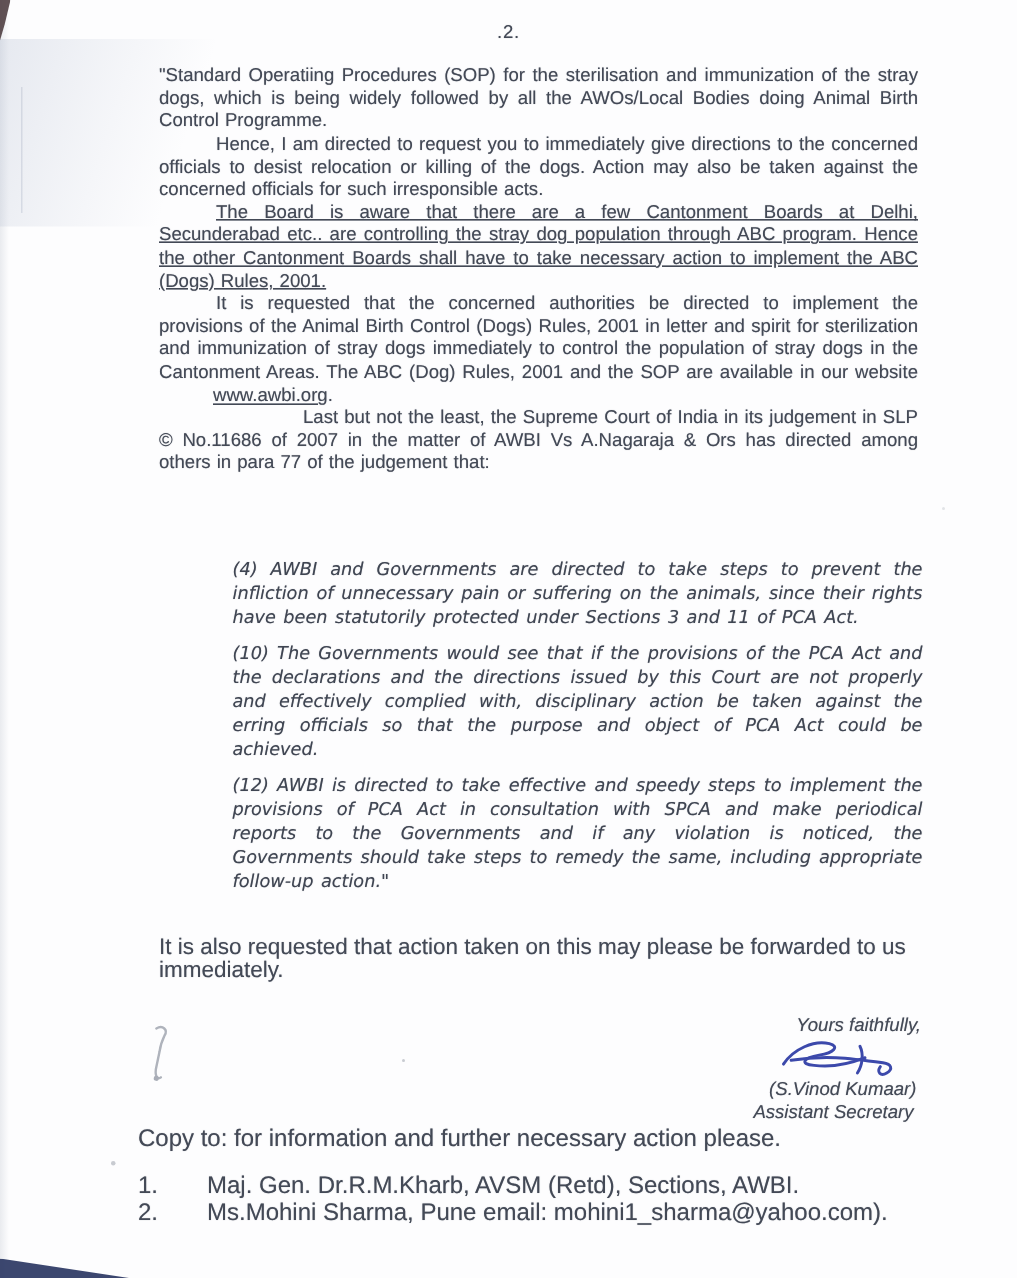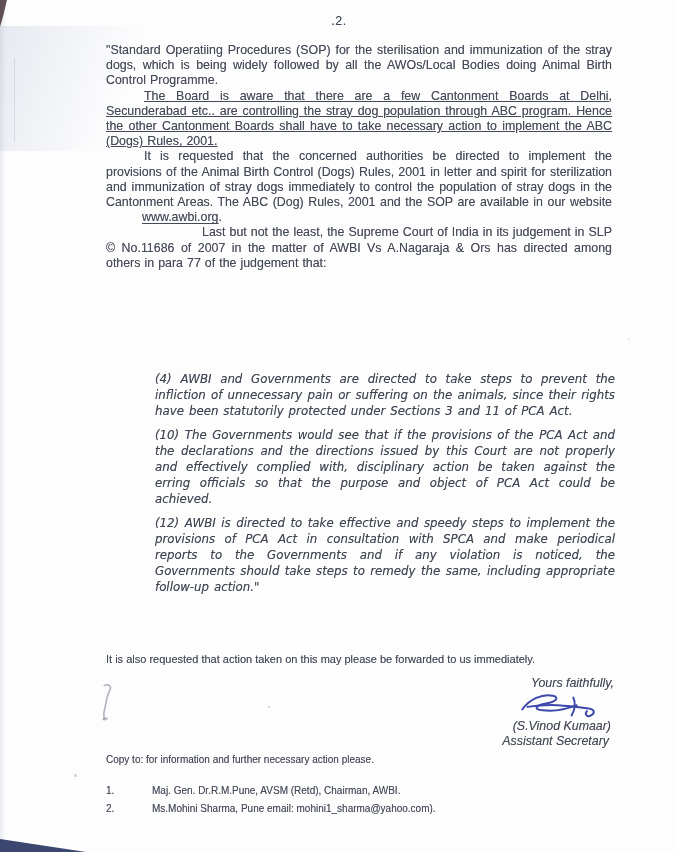--- a/index.html
+++ b/index.html
@@ -41,34 +41,34 @@
 
   
   .quotes{position:absolute;left:155px;top:372px;width:460px;}
   .quotes p{
     margin:0 0 9px 0;font-family:"DejaVu Sans",sans-serif;font-style:italic;
     font-size:11.8px;line-height:15.8px;text-align:justify;color:#3f4552;
     word-spacing:1.2px;text-shadow:0 0 .6px rgba(63,69,82,.5);
   }
   .quotes p:last-child{margin-bottom:0;}
 
-  .closing{position:absolute;left:106px;top:652px;width:506px;font-size:11px;
+  .closing{position:absolute;left:106px;top:624px;width:506px;font-size:15px;
     line-height:15px;text-shadow:0 0 .6px rgba(67,73,86,.5);}
 
   
   .sig-block{position:absolute;top:676px;right:64px;text-align:right;
     font-size:12.4px;line-height:15px;text-shadow:0 0 .6px rgba(67,73,86,.5);font-style:italic;}
   .sig-scribble{display:block;margin:-2px 4px -4px auto;}
   .sig-name{padding-right:3px;}
   .sig-title{padding-right:5px;}
 
   .pen-mark{position:absolute;left:97px;top:682px;transform:rotate(7deg);opacity:.75;}
 
   
-  .copyto{position:absolute;left:106px;top:752px;width:520px;font-size:10px;
+  .copyto{position:absolute;left:92px;top:752px;width:520px;font-size:16px;
     line-height:15px;text-shadow:0 0 .6px rgba(67,73,86,.5);}
   .copy-list{margin-top:16px;}
   .copy-item{display:flex;margin-bottom:2px;line-height:16px;}
   .copy-num{width:46px;flex:none;}
 </style>
 </head>
 <body>
 
 <div class="page">
 
@@ -78,20 +78,21 @@
   <div class="corner-tl"></div>
   <div class="corner-bl"></div>
   <div class="speck s1"></div>
   <div class="speck s2"></div>
   <div class="speck s3"></div>
 
   <div class="pagenum">.2.</div>
 
   <div class="content">
     <p class="p-sop">"Standard Operatiing Procedures (SOP) for the sterilisation and immunization of the stray dogs, which is being widely followed by all the AWOs/Local Bodies doing Animal Birth Control Programme.</p>
+    <p class="p-hence">Hence, I am directed to request you to immediately give directions to the concerned officials to desist relocation or killing of the dogs. Action may also be taken against the concerned officials for such irresponsible acts.</p>
     <p class="p-board">The Board is aware that there are a few Cantonment Boards at Delhi, Secunderabad etc.. are controlling the stray dog population through ABC program. Hence the other Cantonment Boards shall have to take necessary action to implement the ABC (Dogs) Rules, 2001.</p>
     <p class="p-req"><span>It is requested that the concerned authorities be directed to implement the provisions of the Animal Birth Control (Dogs) Rules, 2001 in letter and spirit for sterilization and immunization of stray dogs immediately to control the population of stray dogs in the Cantonment Areas. The ABC (Dog) Rules, 2001 and the SOP are available in our website </span><span class="weblink">www.awbi.org</span><span>.</span></p>
     <p class="p-sc">Last but not the least, the Supreme Court of India in its judgement in SLP © No.11686 of 2007 in the matter of AWBI Vs A.Nagaraja &amp; Ors has directed among others in para 77 of the judgement that:</p>
   </div>
 
   <div class="quotes">
     <p>(4) AWBI and Governments are directed to take steps to prevent the infliction of unnecessary pain or suffering on the animals, since their rights have been statutorily protected under Sections 3 and 11 of PCA Act.</p>
     <p>(10) The Governments would see that if the provisions of the PCA Act and the declarations and the directions issued by this Court are not properly and effectively complied with, disciplinary action be taken against the erring officials so that the purpose and object of PCA Act could be achieved.</p>
     <p>(12) AWBI is directed to take effective and speedy steps to implement the provisions of PCA Act in consultation with SPCA and make periodical reports to the Governments and if any violation is noticed, the Governments should take steps to remedy the same, including appropriate follow-up action."</p>
   </div>
@@ -114,21 +115,21 @@
     </svg>
     <div class="sig-name">(S.Vinod Kumaar)</div>
     <div class="sig-title">Assistant Secretary</div>
   </div>
 
   <div class="copyto">
     <div>Copy to: for information and further necessary action please.</div>
     <div class="copy-list">
       <div class="copy-item">
         <span class="copy-num">1.</span>
-        <span>Maj. Gen. Dr.R.M.Pune, AVSM (Retd), Chairman, AWBI.</span>
+        <span>Maj. Gen. Dr.R.M.Kharb, AVSM (Retd), Sections, AWBI.</span>
       </div>
       <div class="copy-item">
         <span class="copy-num">2.</span>
         <span>Ms.Mohini Sharma, Pune email: mohini1_sharma@yahoo.com).</span>
       </div>
     </div>
   </div>
 
 </div>
 

